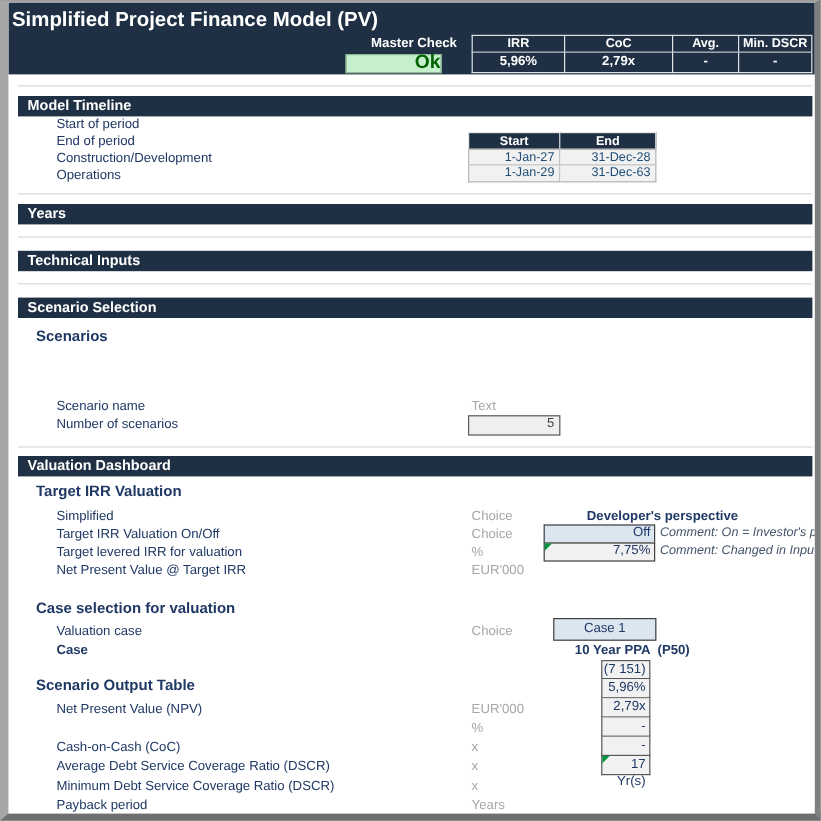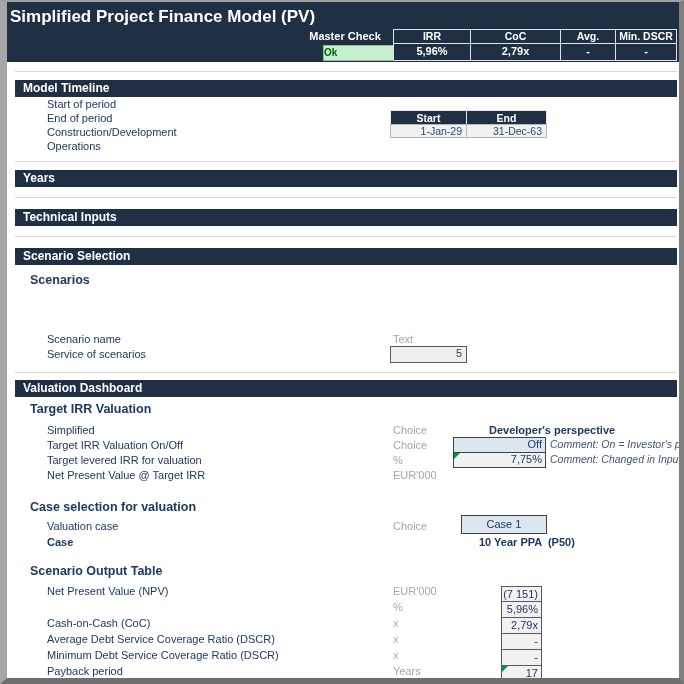--- a/index.html
+++ b/index.html
@@ -9,21 +9,21 @@
     border-style:solid; border-width:2px 5px 6px 7px;
     border-color:#a0a0a0 #7f7f7f #6f6f6f #a6a6a6;
     background:#ffffff; overflow:hidden;
   }
   .abs { position:absolute; }
 
   
   .band { left:0; top:0; width:672px; height:60px; background:#1f3044; }
   .title { left:3px; top:5px; color:#ffffff; font-size:17px; font-weight:bold; white-space:nowrap; }
   .mc-label { left:296px; top:27px; width:84px; height:15px; color:#ffffff; font-size:11px; font-weight:bold; text-align:center; line-height:15px; }
-  .ok-cell { left:316px; top:43px; width:80px; height:16px; background:#c6efce; border:1px solid #8fb996; color:#006100; font-size:10px; font-weight:bold; text-align:left; line-height:14px; }
+  .ok-cell { left:281px; top:43px; width:80px; height:16px; background:#c6efce; border:1px solid #8fb996; color:#006100; font-size:16px; font-weight:bold; text-align:right; line-height:14px; }
   .metrics { left:386px; top:27px; width:284px; display:flex; flex-wrap:wrap; }
   .metrics .hcell { height:15px; border:1px solid #dfe3e8; border-right:none; color:#fff; font-size:10.5px; font-weight:bold; text-align:center; line-height:13px; background:#1f3044; }
   .metrics .vcell { height:17px; border:1px solid #dfe3e8; border-right:none; border-top:none; color:#fff; font-size:11px; font-weight:bold; text-align:center; line-height:15px; background:#1f3044; }
   .metrics .last { border-right:1px solid #dfe3e8; }
   .w1{width:77px}.w2{width:90px}.w3{width:55px}.w4{width:62px}
 
   .hr { height:1px; background:#d9d9d9; left:8px; width:662px; }
 
   .bar { left:8px; width:662px; height:17px; background:#1f3044; color:#ffffff; font-size:12px; font-weight:bold; line-height:17px; padding-left:8px; }
   .sub { left:23px; color:#1f3864; font-size:12.5px; font-weight:bold; white-space:nowrap; }
@@ -45,21 +45,21 @@
   
   .numbox { left:383px; top:344px; width:77px; height:17px; background:#efefef; border:1.5px solid #595959; color:#404040; font-size:11px; text-align:right; line-height:13px; padding-right:4px; }
   .bluebox { width:93px; height:15.5px; background:#dce6f1; border:1.5px solid #404040; color:#1f3864; font-size:11px; text-align:right; line-height:12px; padding-right:3px; }
   .graybox { width:93px; height:15.5px; background:#f1f1f1; border:1.5px solid #404040; color:#1f3864; font-size:11px; text-align:right; line-height:12px; padding-right:3px; }
   .casebox { left:454px; top:513px; width:86px; height:19px; background:#dce6f1; border:1.5px solid #404040; color:#1f3864; font-size:11px; text-align:center; line-height:16px; }
   .tri { position:absolute; left:0px; top:0px; width:0; height:0; border-top:6px solid #00963f; border-right:6px solid transparent; }
   .comment { left:543px; width:129px; color:#44546a; font-size:10.5px; font-style:italic; white-space:nowrap; overflow:hidden; line-height:15px; }
   .choiceval { left:446px; color:#1f3864; font-size:11px; font-weight:bold; white-space:pre; line-height:14px;padding-left:36px; }
 
   
-  .stack { left:447px; top:584px; width:88px;padding-left:47px; }
+  .stack { left:447px; top:548px; width:88px;padding-left:47px; }
   .stack .cell { position:relative; height:16px; background:#f1f1f1; border:1px solid #595959; color:#1f3864; font-size:11px; text-align:right; line-height:14px; padding-right:3px; }
   .stack .cell + .cell { border-top:none; }
 </style>
 </head>
 <body>
 
 <div id="frame">
 
   <div class="abs band"></div>
   <div class="abs title">Simplified Project Finance Model (PV)</div>
@@ -84,38 +84,42 @@
   <div class="abs lbl" style="top:109px">End of period</div>
   <div class="abs lbl" style="top:123px">Construction/Development</div>
   <div class="abs lbl" style="top:137px">Operations</div>
 
   <div class="abs tl-table">
     <div class="tl-head">
       <div class="cw1">Start</div>
       <div class="cw2">End</div>
     </div>
     <div class="tl-row">
+      <div class="cw1">1-Jan-27</div>
+      <div class="cw2">31-Dec-28</div>
+    </div>
+    <div class="tl-row">
       <div class="cw1">1-Jan-29</div>
       <div class="cw2">31-Dec-63</div>
     </div>
   </div>
 
   <div class="abs hr" style="top:159px"></div>
 
   <div class="abs bar" style="top:168px">Years</div>
   <div class="abs hr" style="top:195px"></div>
 
   <div class="abs bar" style="top:207px">Technical Inputs</div>
   <div class="abs hr" style="top:234px"></div>
 
   <div class="abs bar" style="top:246px">Scenario Selection</div>
   <div class="abs sub" style="top:271px">Scenarios</div>
   <div class="abs lbl" style="top:330px">Scenario name</div>
   <div class="abs unit" style="top:330px">Text</div>
-  <div class="abs lbl" style="top:345px">Service of scenarios</div>
+  <div class="abs lbl" style="top:345px">Number of scenarios</div>
   <div class="abs numbox">5</div>
   <div class="abs hr" style="top:370px"></div>
 
   <div class="abs bar" style="top:378px">Valuation Dashboard</div>
   <div class="abs sub" style="top:400px">Target IRR Valuation</div>
 
   <div class="abs lbl" style="top:421px">Simplified</div>
   <div class="abs unit" style="top:421px">Choice</div>
   <div class="abs choiceval" style="top:421px">Developer's perspective</div>
 

